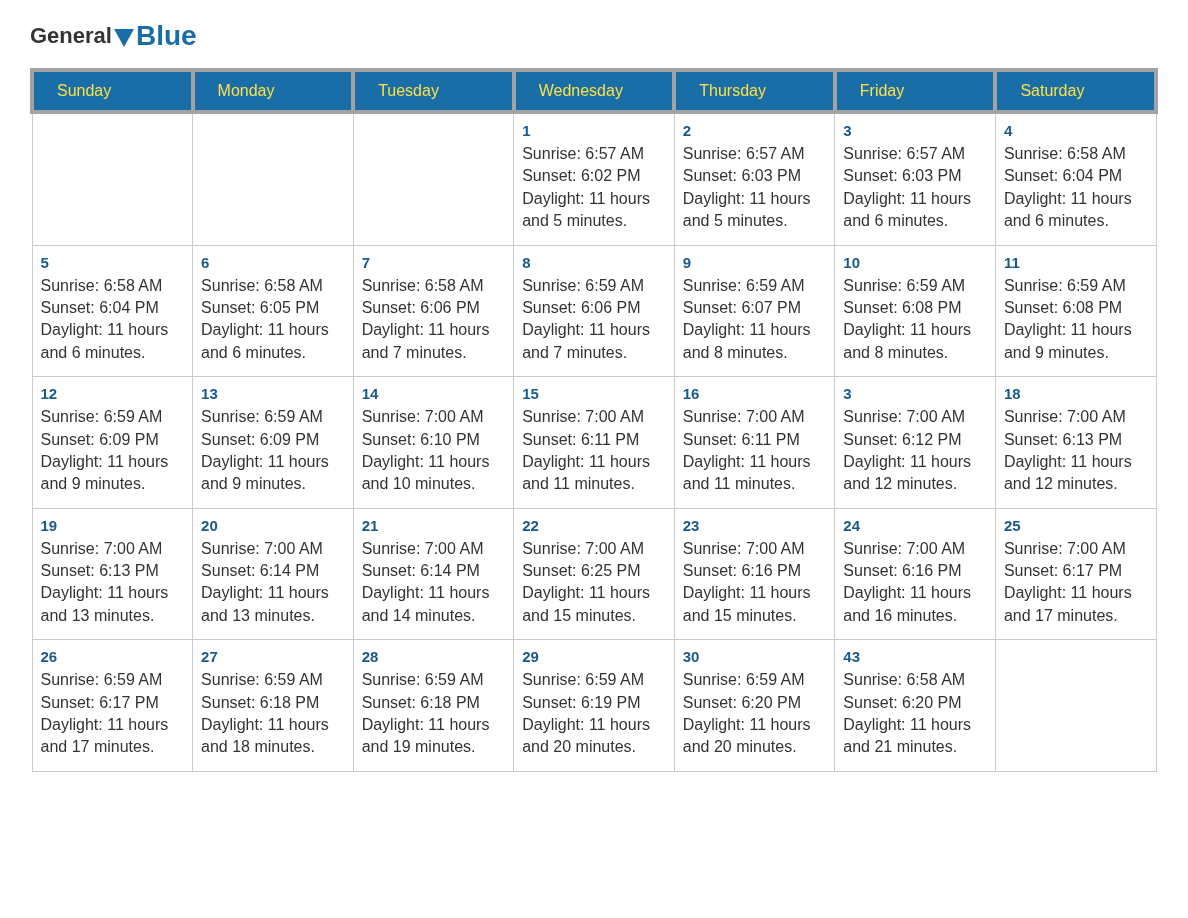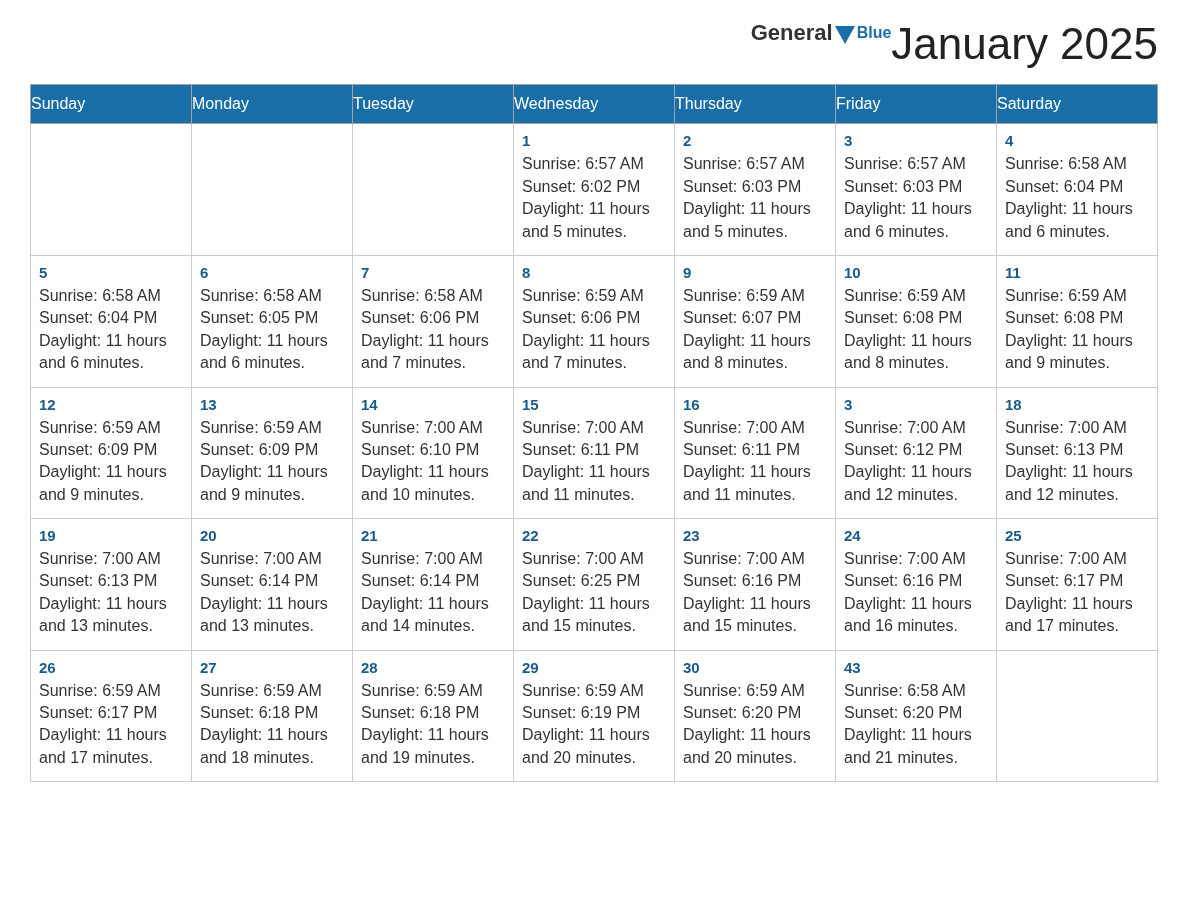--- a/index.html
+++ b/index.html
@@ -5,21 +5,21 @@
     * { box-sizing: border-box; margin: 0; padding: 0; }
     body {
       font-family: Arial, Helvetica, sans-serif;
       background: #fff;
       padding: 20px 30px;
       width: 1188px;
       min-height: 918px;
     }
     .header {
       display: flex;
-      justify-content: flex-end;
+      justify-content: space-between;
       align-items: flex-start;
       margin-bottom: 16px;
     }
     .logo {
       display: flex;
       align-items: center;
       gap: 0;
     }
     .logo-text-general {
       font-size: 22px;
@@ -32,21 +32,21 @@
       border-left: 10px solid transparent;
       border-right: 10px solid transparent;
       border-top: 18px solid #1a6ea8;
       display: inline-block;
       margin-left: 2px;
       vertical-align: middle;
       position: relative;
       top: 2px;
     }
     .logo-blue {
-      font-size: 16px;
+      font-size: 28px;
       font-weight: bold;
       color: #1a6ea8;
       margin-left: 2px;
     }
     .title-block {
       text-align: right;
     }
     .title-block h1 {
       font-size: 44px;
       font-weight: normal;
@@ -58,26 +58,26 @@
       font-weight: normal;
       color: #444;
     }
     .calendar-table {
       width: 100%;
       border-collapse: collapse;
       table-layout: fixed;
     }
     .calendar-table thead tr th {
       background-color: #1a6ea8;
-      color: #ffffff;
-      padding: 10px 0;
+      color: #fde047;
+      padding: 10px 23px;
       font-size: 16px;
       font-weight: normal;
       text-align: left;
-      border: 1px solid #a3a3a3;
+      border: 4px solid #a3a3a3;
     }
     .calendar-table tbody tr td {
       vertical-align: top;
       padding: 8px 8px 12px 8px;
       border: 1px solid #ccc;
       font-size: 13px;
       color: #333;
       min-height: 90px;
       height: 130px;
     }
@@ -107,21 +107,20 @@
 <body>
 
 <div class="header">
   <div class="logo">
     <span class="logo-text-general">General</span>
     <span class="logo-triangle"></span>
     <br>
     <span class="logo-blue">Blue</span>
   </div>
   <div class="title-block">
-    <h1>January 2025</h1>
   </div>
 </div>
 
 <table class="calendar-table">
   <thead>
     <tr>
     <th>Sunday</th>
         <th>Monday</th>
         <th>Tuesday</th>
         <th>Wednesday</th>

